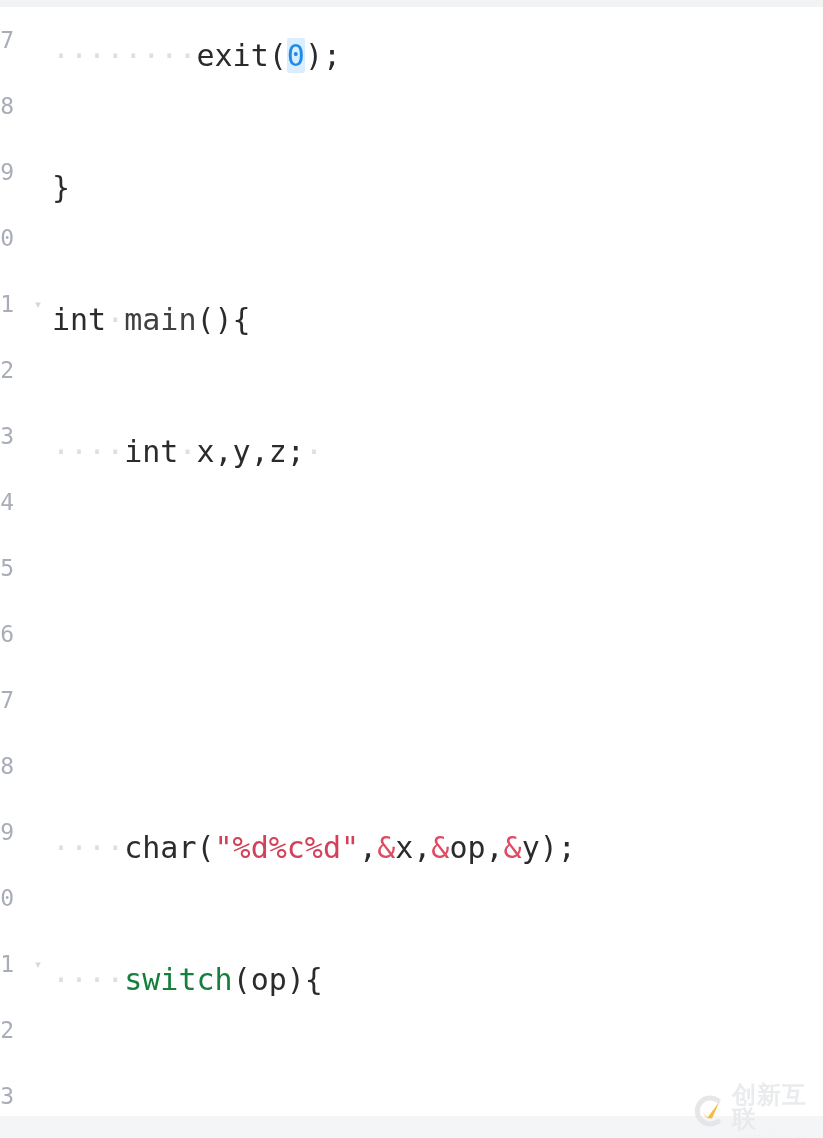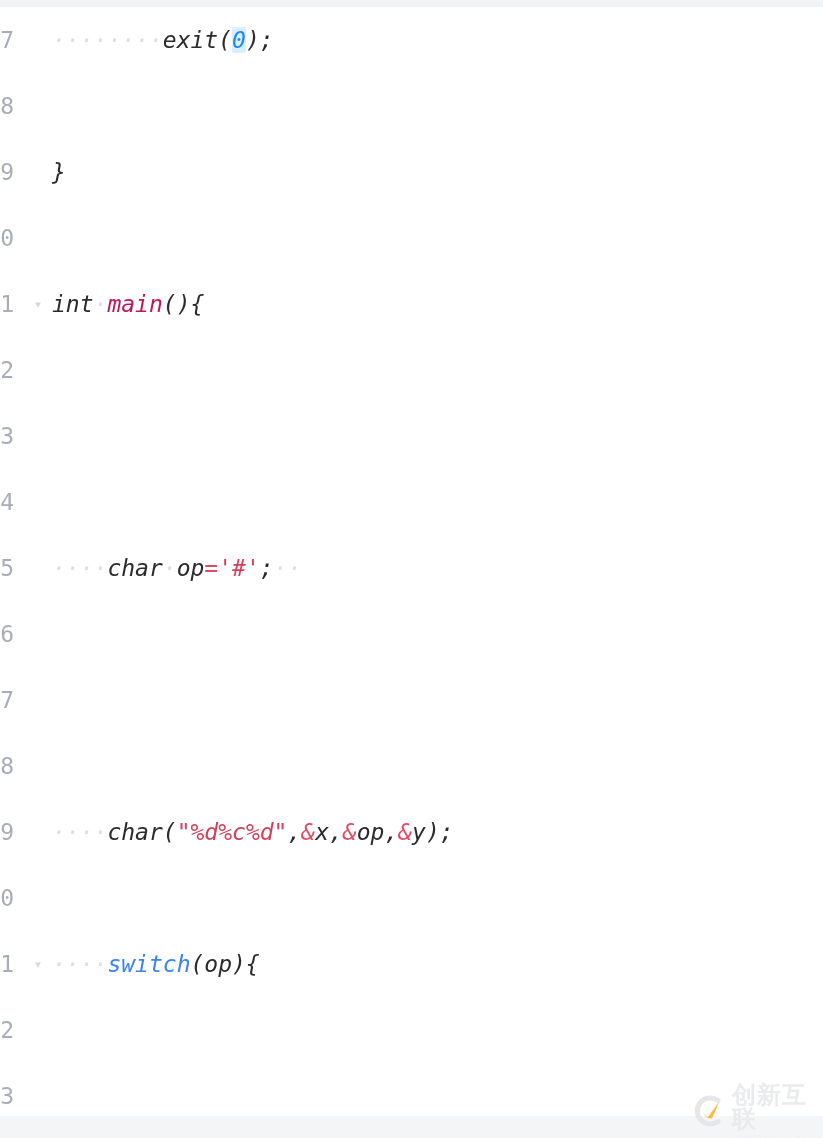--- a/index.html
+++ b/index.html
@@ -59,30 +59,29 @@
     position:absolute;
     left:31px;top:0;
     width:14px;
     text-align:center;
     color:#d5d8de;
     font-size:11px;
     font-family:"Liberation Sans",sans-serif;
   }
   .code-text{
     position:absolute;
-    left:52px;top:0;
+    left:52px;top:16px;
     color:#2b2b2b;
-    font-size:23px;
-    font-style:italic;
+    font-size:30px;
   }
   
-  .kw{color:#3b82f6;}
+  .kw{color:#15803d;}
   .str{color:#d2405a;}
   .num{color:#1f8ceb;}
-  .fn{color:#be185d;}
+  .fn{color:#404040;}
   .op{color:#e04a63;}
   .ws{color:#dcdfe5;}
   .hl{background:#dbeeff;border-radius:2px;}
   
   .watermark{
     position:absolute;
     left:688px;top:1088px;
     width:128px;height:46px;
     display:flex;align-items:center;
     opacity:0.92;
@@ -122,23 +121,23 @@
 
   <div class="code-surface">
     <div class="gutter"></div>
     <div class="code-lines" id="code-lines">
         <div class="line"><span class="lnum">7</span><span class="code-text"><span class="ws">········</span><span class="">exit(</span><span class="num hl">0</span><span class="">);</span></span></div>
         <div class="line"><span class="lnum">8</span><span class="code-text"></span></div>
         <div class="line"><span class="lnum">9</span><span class="code-text"><span class="">}</span></span></div>
         <div class="line"><span class="lnum">0</span><span class="code-text"></span></div>
         <div class="line"><span class="lnum">1</span><span class="fold">▾</span><span class="code-text"><span class="">int</span><span class="ws">·</span><span class="fn">main</span><span class="">(){</span></span></div>
         <div class="line"><span class="lnum">2</span><span class="code-text"></span></div>
-        <div class="line"><span class="lnum">3</span></div>
+        <div class="line"><span class="lnum">3</span><span class="code-text"><span class="ws">····</span><span class="">int</span><span class="ws">·</span><span class="">x,y,z;</span><span class="ws">·</span></span></div>
         <div class="line"><span class="lnum">4</span><span class="code-text"></span></div>
-        <div class="line"><span class="lnum">5</span><span class="code-text"><span class="ws">····</span><span class="">char</span><span class="ws">·</span><span class="">op</span><span class="op">=</span><span class="str">'#'</span><span class="">;</span><span class="ws">··</span></span></div>
+        <div class="line"><span class="lnum">5</span></div>
         <div class="line"><span class="lnum">6</span><span class="code-text"></span></div>
         <div class="line"><span class="lnum">7</span></div>
         <div class="line"><span class="lnum">8</span><span class="code-text"></span></div>
         <div class="line"><span class="lnum">9</span><span class="code-text"><span class="ws">····</span><span class="">char(</span><span class="str">"%d%c%d"</span><span class="">,</span><span class="op">&amp;</span><span class="">x,</span><span class="op">&amp;</span><span class="">op,</span><span class="op">&amp;</span><span class="">y);</span></span></div>
         <div class="line"><span class="lnum">0</span><span class="code-text"></span></div>
         <div class="line"><span class="lnum">1</span><span class="fold">▾</span><span class="code-text"><span class="ws">····</span><span class="kw">switch</span><span class="">(op){</span></span></div>
         <div class="line"><span class="lnum">2</span><span class="code-text"></span></div>
         <div class="line"><span class="lnum">3</span></div>
       </div>
   </div>

